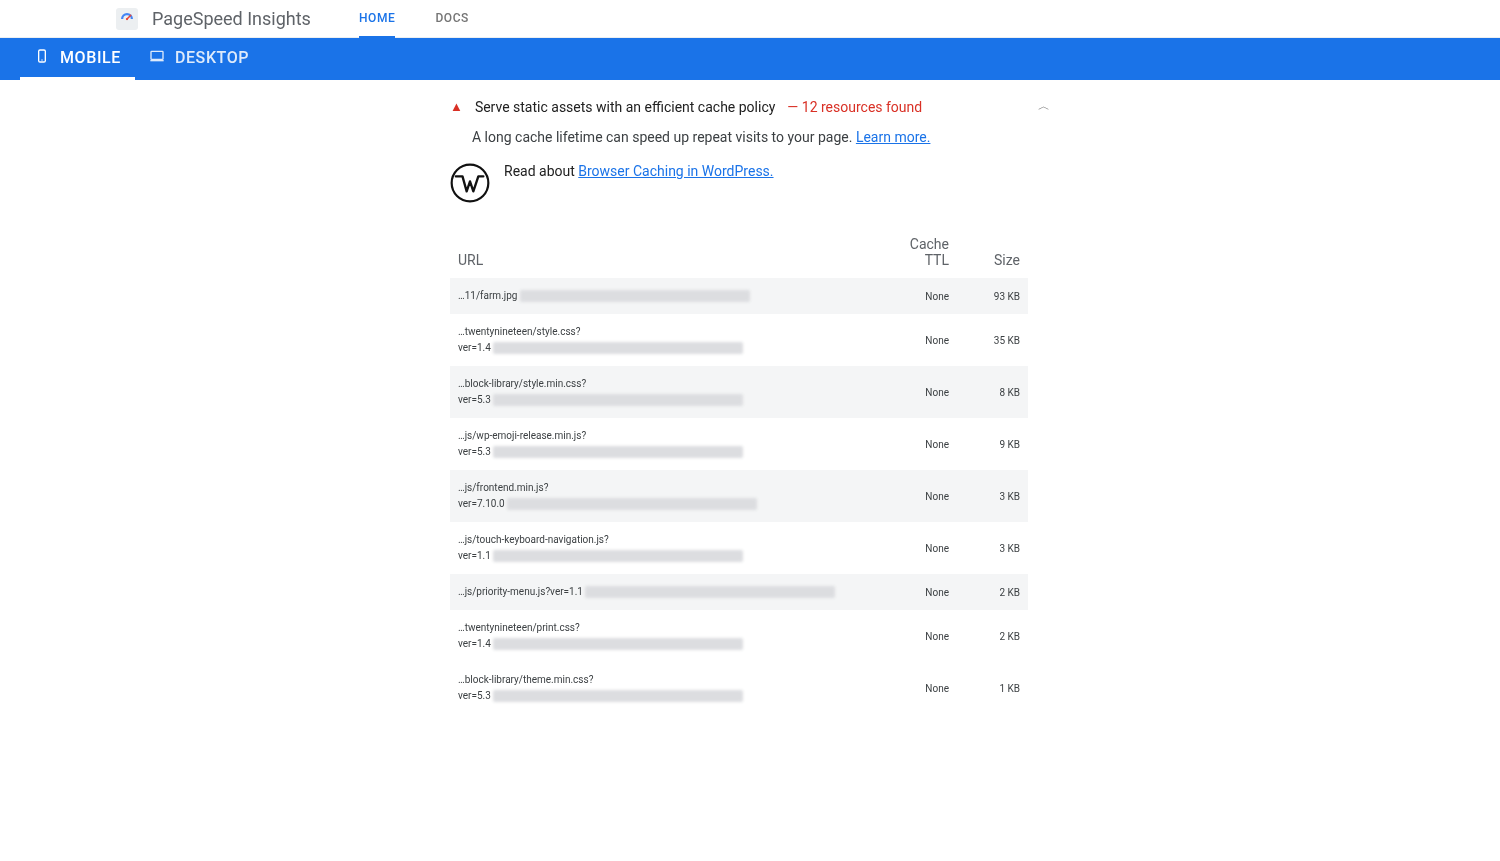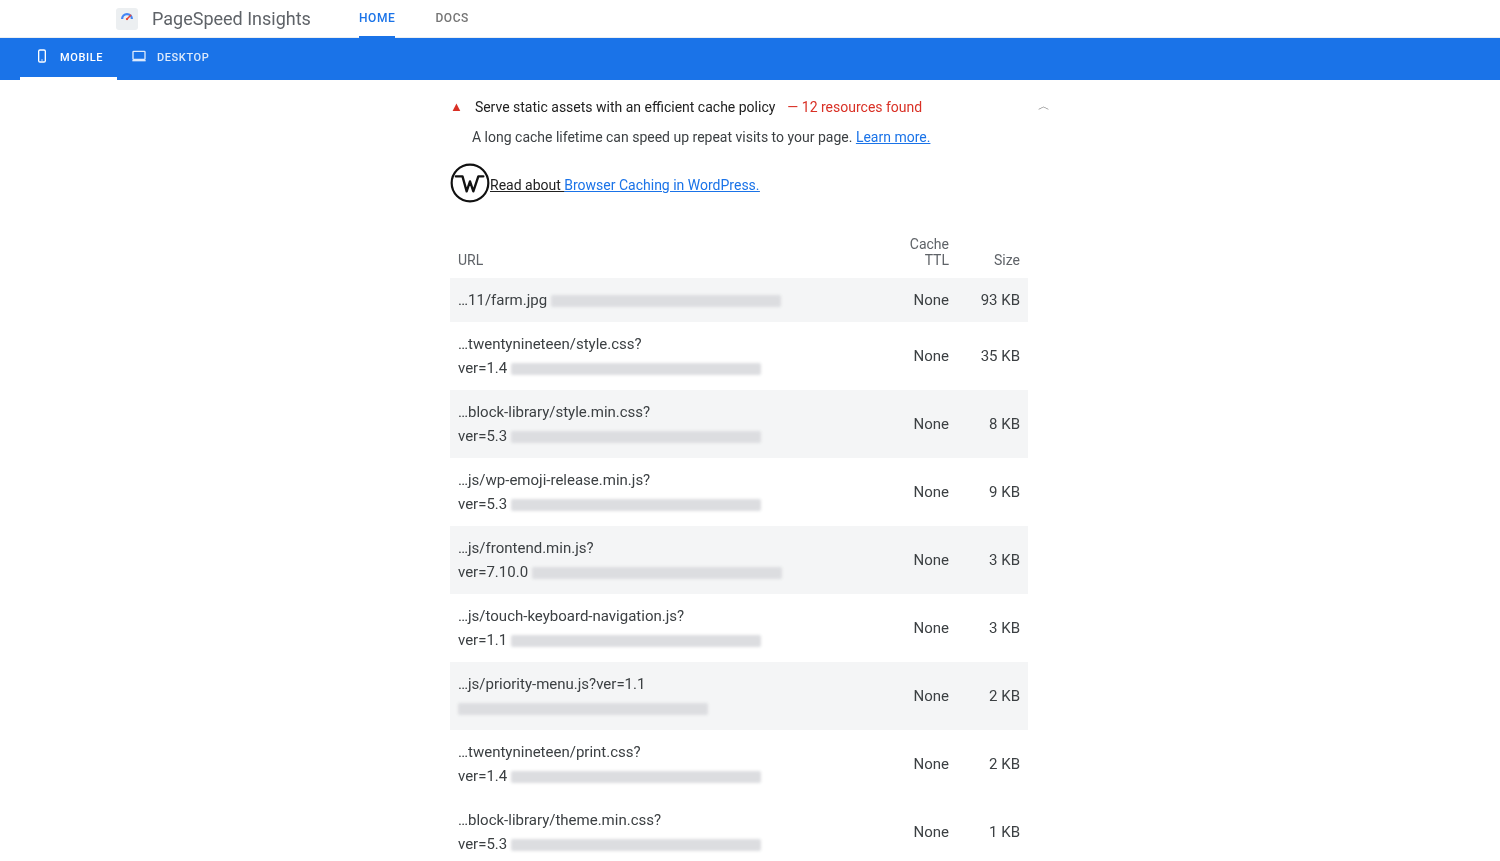--- a/index.html
+++ b/index.html
@@ -33,48 +33,48 @@
     height: 38px; display: flex; align-items: center; border-bottom: 2px solid transparent;
   }
   .top-tab.active { color: #1a73e8; border-bottom-color: #1a73e8; }
   
   .blue-bar {
     height: 42px; background: #1a73e8; display: flex; align-items: center;
     padding-left: 20px;
   }
   .device-tab {
     display: flex; align-items: center; gap: 10px;
-    color: #fff; font-size: 11px; letter-spacing: .6px; font-weight: 500;
+    color: #fff; font-size: 16px; letter-spacing: .6px; font-weight: 500;
     height: 42px; padding: 0 14px; border-bottom: 3px solid transparent;
     opacity: .85;
   }
   .device-tab.active { border-bottom-color: #fff; opacity: 1; }
   .device-icon { width: 16px; height: 16px; }
   
   .main { width: 1500px; padding-top: 18px; display: flex; justify-content: center; }
   .audit { width: 600px; }
   .audit-header { display: flex; align-items: center; gap: 12px; font-size: 14px; }
   .warn-icon { color: #d93025; font-size: 13px; }
   .audit-title { font-weight: 400; }
   .audit-count { color: #d93025; }
   .chevron { margin-left: auto; color: #757575; font-size: 12px; }
   .audit-desc { margin: 14px 0 0 22px; font-size: 14px; color: #3c4043; }
   .link { color: #1a73e8; }
-  .wp-row { display: flex; align-items: center; margin: 18px 0 20px 0; text-decoration: underline; }
+  .wp-row { display: flex; gap: 14px; margin: 18px 0 20px 0; }
   .wp-icon { width: 40px; height: 40px; }
   
   .tbl { width: 578px; border-collapse: collapse; }
   .tbl th {
     text-align: left; font-weight: 400; color: #5f6368; font-size: 14px;
     padding: 10px 8px; vertical-align: bottom;
   }
   .tbl th.num, .tbl td.num { text-align: right; }
   .tbl tbody tr { }
   .tbl tbody tr.shade { background: #f4f5f6; }
-  .tbl td { padding: 10px 8px; font-size: 15px; color: #3c4043; vertical-align: middle; }
+  .tbl td { padding: 10px 8px; font-size: 10px; color: #3c4043; vertical-align: middle; }
   .url-cell { line-height: 1.6; }
   .blur {
     display: inline-block;
     background: #dcdde0;
     height: 12px; border-radius: 2px;
     filter: blur(1.5px);
     vertical-align: middle;
   }
   .blur.sm { width: 230px; }
   .blur.lg { width: 250px; }

